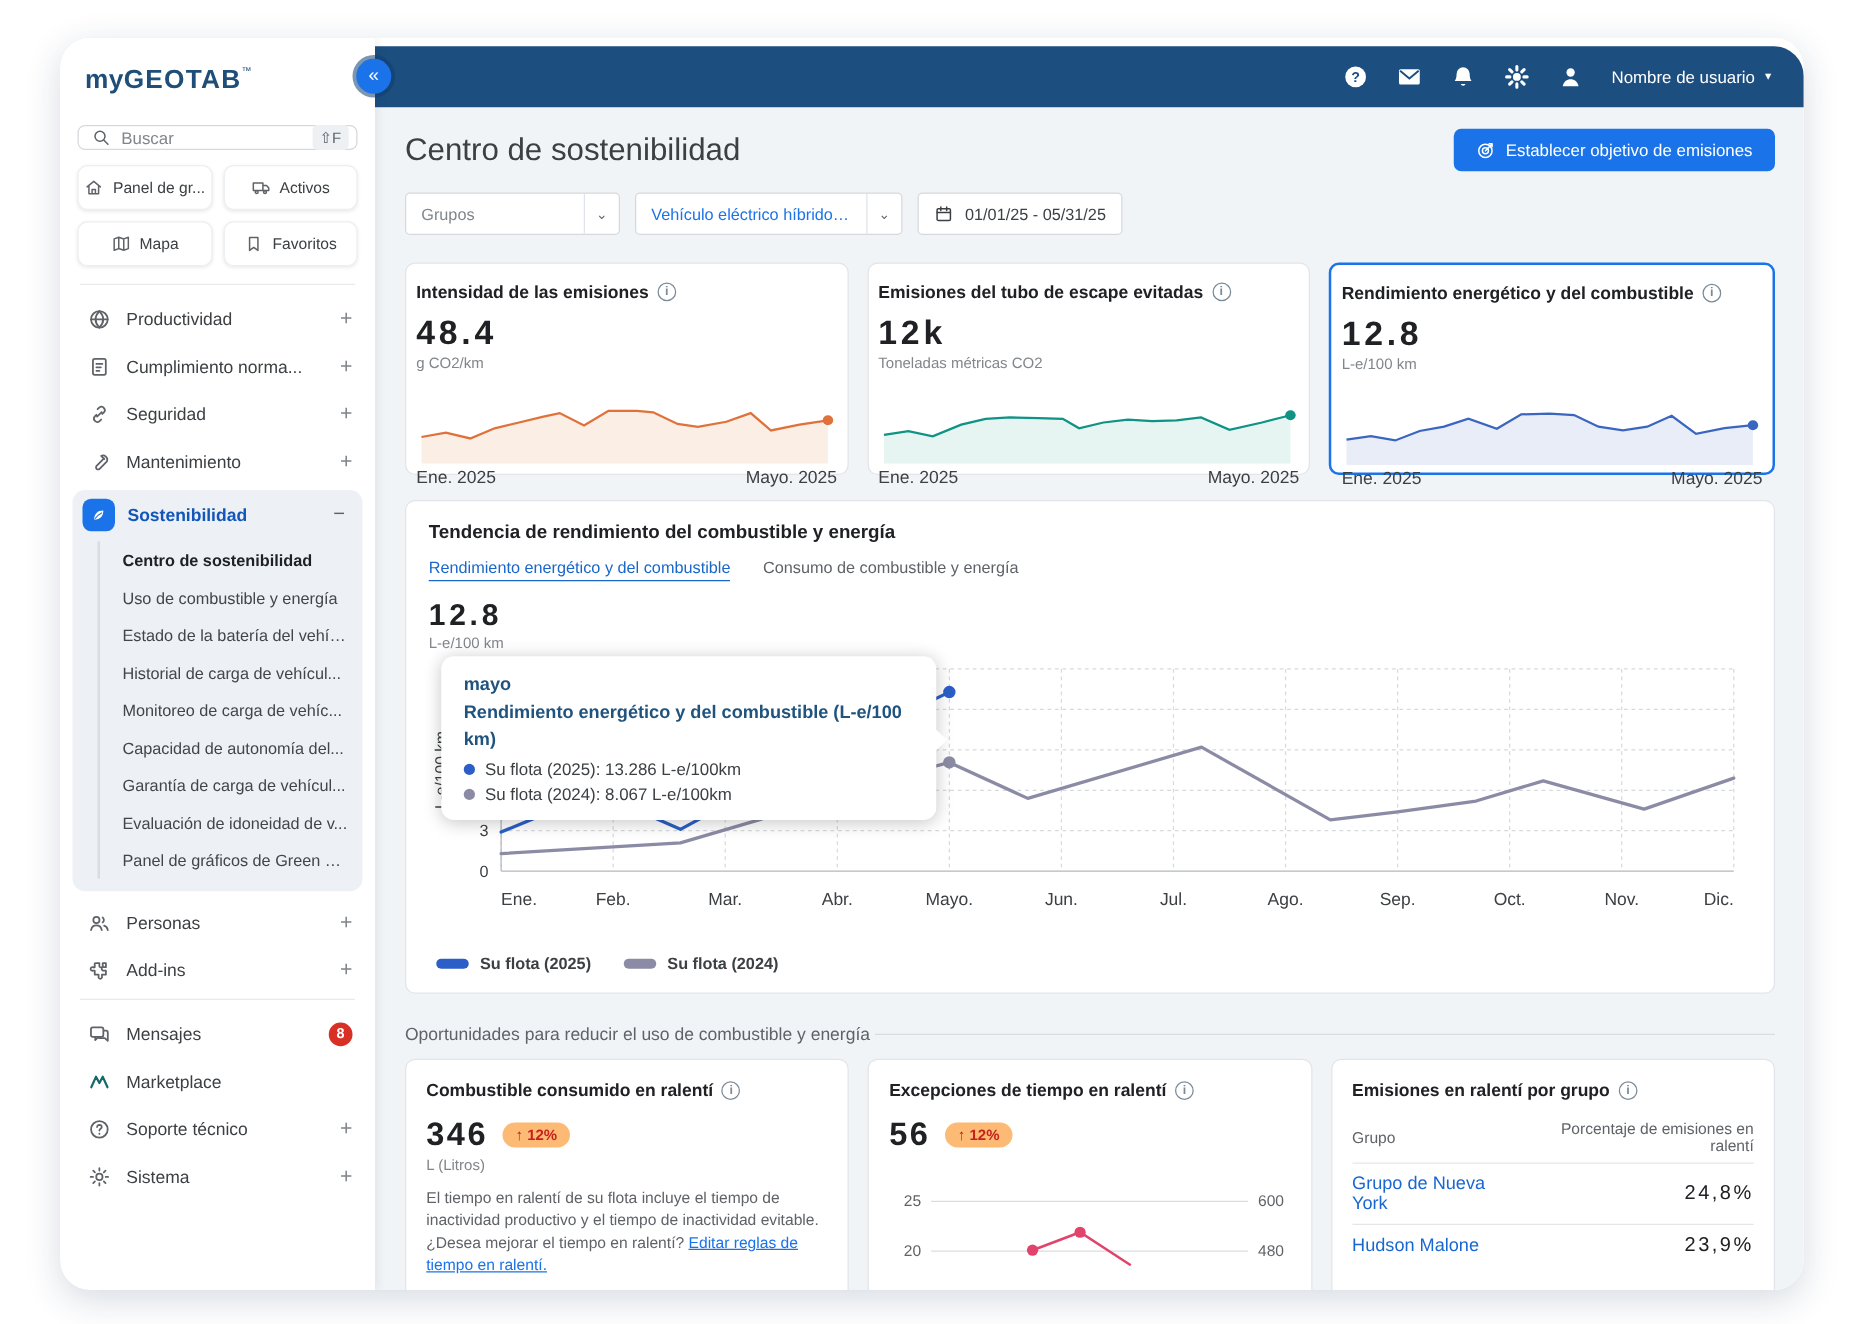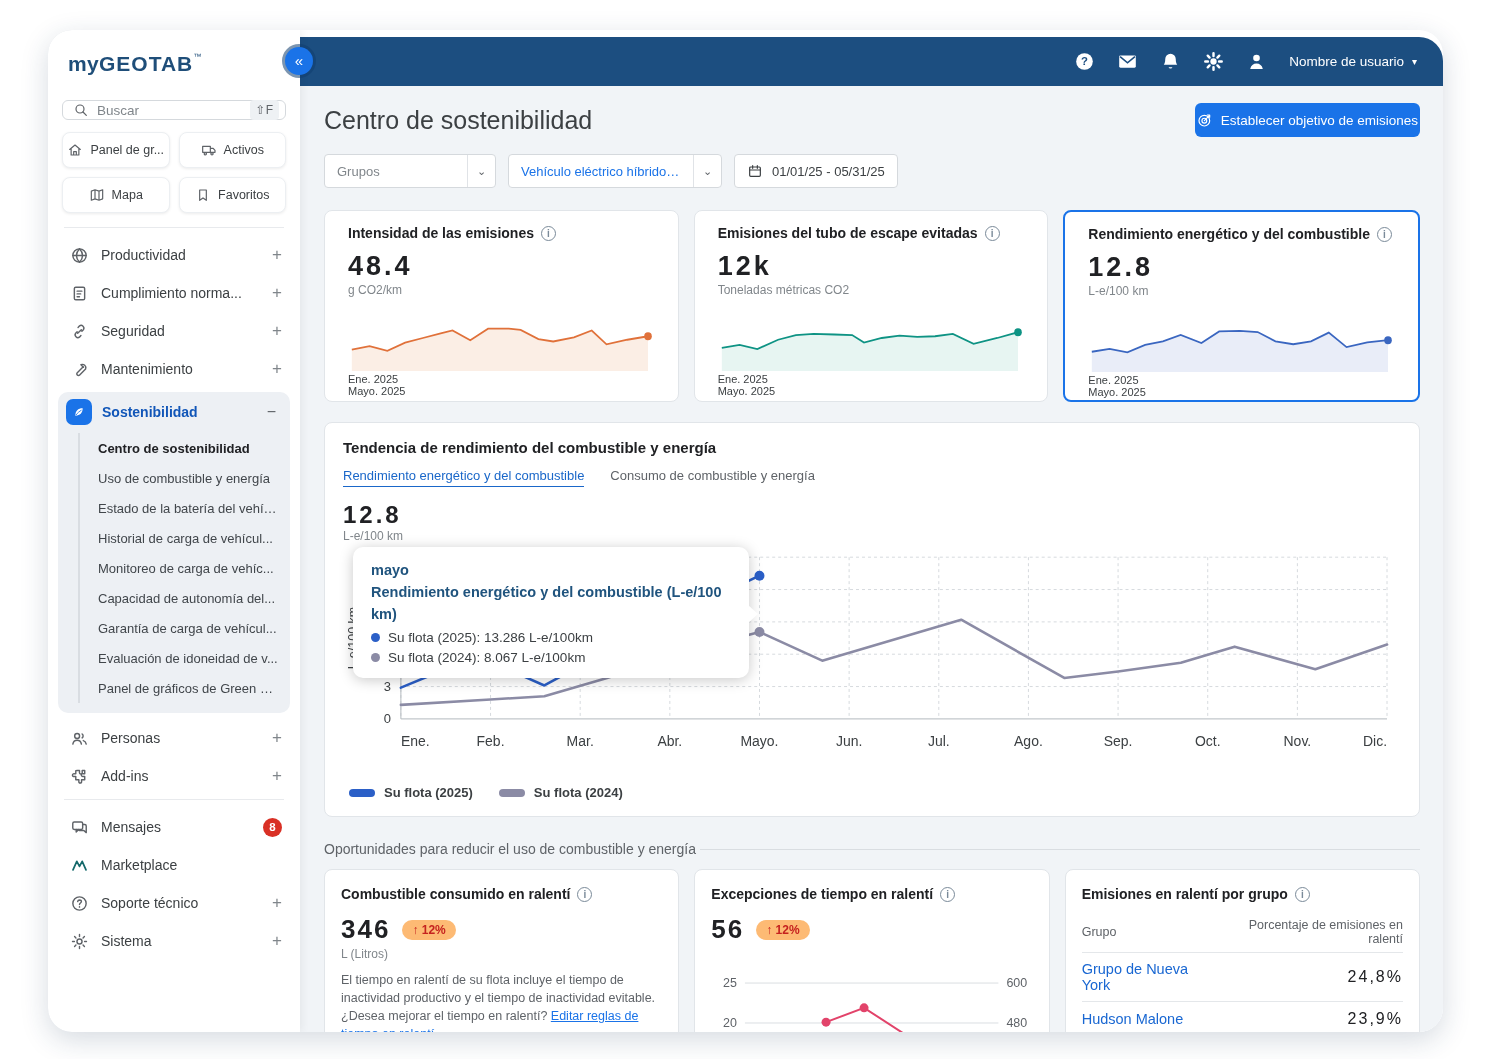--- a/index.html
+++ b/index.html
@@ -40,40 +40,40 @@
                   box-shadow:0 0 0 3px rgba(16,62,112,.55); }
   
   .main { flex:1; display:flex; flex-direction:column; min-width:0; padding-top:7px; background:#fff; }
   .navbar { height:49px; background:#1c4e80; border-radius:0 24px 0 0; display:flex; align-items:center;
             justify-content:flex-end; gap:22px; padding:0 26px; flex:none; }
   .nav-ic { width:21px; height:21px; cursor:pointer; }
   .nav-user { color:#fff; font-size:13.5px; display:flex; align-items:center; gap:8px; cursor:pointer; }
   .content { flex:1; background:#f1f4f7; padding:14px 23px 0 24px; overflow:hidden; }
   .title-row { display:flex; align-items:center; justify-content:space-between; height:40px; margin-bottom:14px; }
   h1 { font-size:25px; font-weight:400; color:#3c4043; }
-  .cta { background:#1a73e8; color:#fff; border:none; border-radius:6px; height:34px; padding:0 2px; font-size:13.5px;
+  .cta { background:#1a73e8; color:#fff; border:none; border-radius:6px; height:34px; padding:0 18px; font-size:13.5px;
          display:flex; align-items:center; gap:8px; cursor:pointer; font-family:inherit; }
   .filter-row { display:flex; gap:12px; margin-bottom:22px; }
   .select, .datebox { height:34px; background:#fff; border:1px solid #d5d9dd; border-radius:4px; display:flex; align-items:center; cursor:pointer; }
   .sel-text { padding:0 12px; font-size:13px; }
   .sel-text.ph { color:#80868b; }
   .sel-text.blue { color:#1a73e8; }
   .sel-arrow { width:28px; align-self:stretch; border-left:1px solid #e0e3e7; display:flex; align-items:center; justify-content:center; color:#5f6368; font-size:11px; }
   .datebox { padding:0 12px; gap:9px; font-size:13px; color:#3c4043; }
   
   .kpi-row { display:flex; gap:15px; margin-bottom:20px; }
-  .kpi-card { flex:1; background:#fff; border:1px solid #e1e5e9; border-radius:8px; padding:14px 23px 10px; height:192px; position:relative; }
+  .kpi-card { flex:1; background:#fff; border:1px solid #e1e5e9; border-radius:8px; padding:14px 8px 10px; height:170px; position:relative; }
   .kpi-card.selected { border:2px solid #1a73e8; }
   .kpi-title { font-size:14px; font-weight:700; color:#202124; display:flex; align-items:center; gap:7px; }
   .info { width:15px; height:15px; border:1.4px solid #7a8a99; border-radius:50%; color:#7a8a99; font-size:10px; font-weight:700;
           display:inline-flex; align-items:center; justify-content:center; flex:none; font-style:normal; }
   .kpi-value { font-size:27px; font-weight:700; color:#202124; letter-spacing:3px; margin-top:10px; }
   .kpi-unit { font-size:12px; color:#80868b; margin-top:1px; }
   .kpi-spark { display:block; width:100%; height:66px; margin-top:8px; }
-  .kpi-foot { display:flex; justify-content:space-between; font-size:11px; color:#3c4043; margin-top:2px;flex-direction:column; }
+  .kpi-foot { display:flex; justify-content:space-between; font-size:14px; color:#3c4043; margin-top:2px; }
   
   .trend-card { background:#fff; border:1px solid #e1e5e9; border-radius:8px; padding:16px 18px; margin-bottom:24px; }
   .trend-title { font-size:15px; font-weight:700; color:#202124; margin-bottom:12px; }
   .tabs { display:flex; gap:26px; margin-bottom:14px; }
   .tab { font-size:13px; color:#5f6368; cursor:pointer; padding-bottom:3px; }
   .tab.active { color:#1a67c9; border-bottom:1px solid #1a67c9; }
   .big-val { font-size:24px; font-weight:700; color:#202124; letter-spacing:3px; }
   .big-unit { font-size:12px; color:#80868b; margin-bottom:6px; }
   .chart-wrap { position:relative; }
   #trend-svg { display:block; width:100%; height:226px; }

